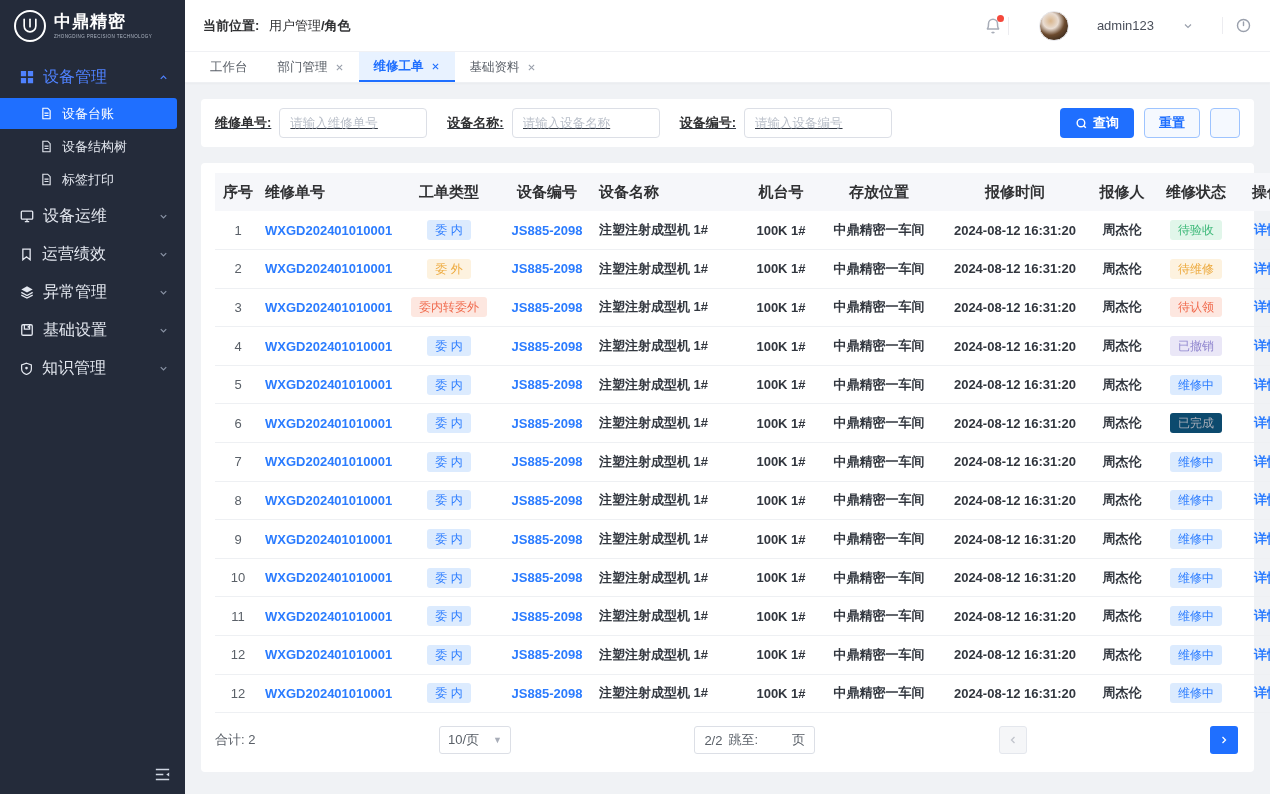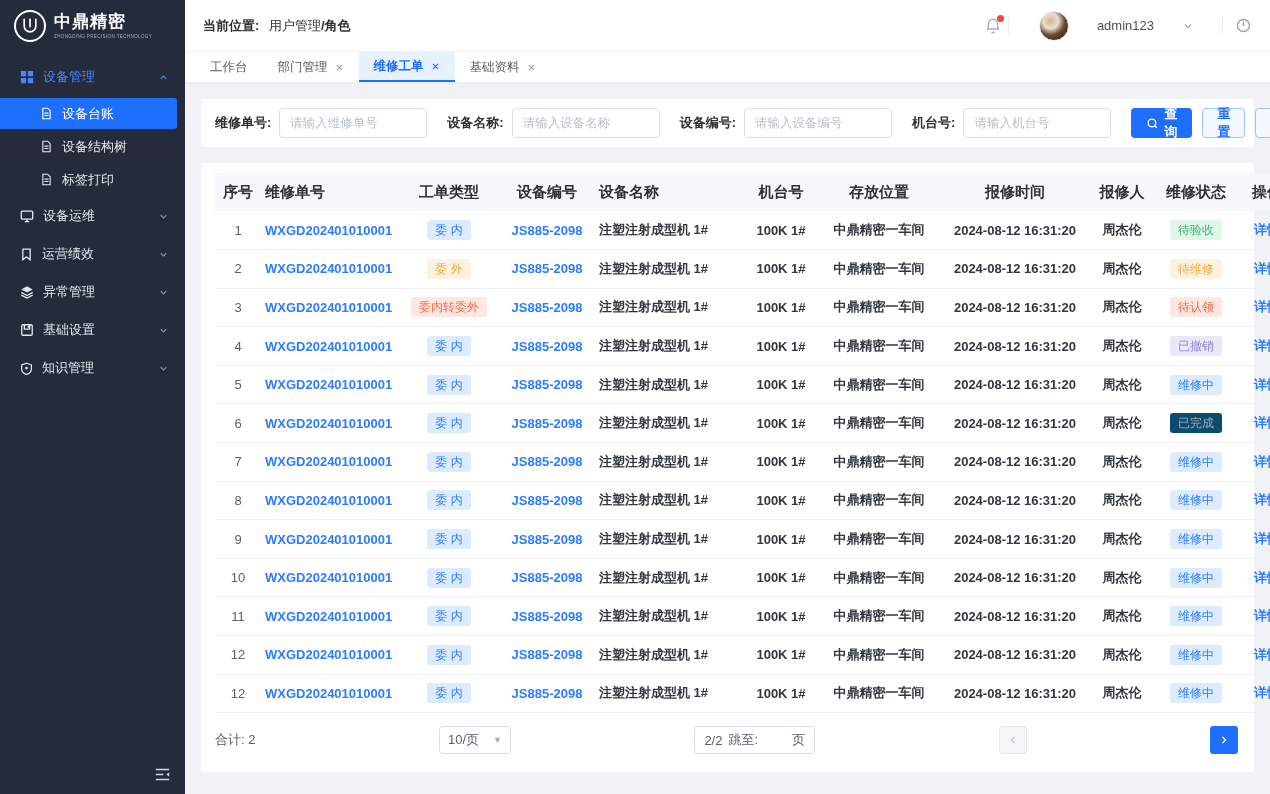--- a/index.html
+++ b/index.html
@@ -8,21 +8,21 @@
   .app { display:flex; width:1270px; height:794px; }
 
   
   .sidebar { width:185px; background:#242b3a; color:#dde2ea; display:flex; flex-direction:column; flex-shrink:0; }
   .logo { display:flex; align-items:center; gap:8px; padding:10px 14px; height:52px; }
   .logo-mark { width:32px; height:32px; border:2px solid #fff; border-radius:50%; display:flex; align-items:center; justify-content:center; color:#fff; flex-shrink:0; }
   .logo-title { font-size:17px; font-weight:bold; color:#fff; letter-spacing:1px; line-height:1.1; }
   .logo-sub { font-size:4.5px; color:#aeb6c4; letter-spacing:.4px; margin-top:2px; white-space:nowrap; }
   .menu { flex:1; padding-top:6px; overflow:hidden; }
   .menu-group-header { display:flex; align-items:center; gap:9px; height:38px; padding:0 16px 0 20px; cursor:pointer; color:#e3e7ef; }
-  .menu-group-header .mi-label { flex:1; font-size:13px; }
+  .menu-group-header .mi-label { flex:1; font-size:16px; }
   .menu-group-header.expanded { color:#4f82ff; }
   .menu-chevron { color:#8a93a5; display:flex; }
   .menu-group-header.expanded .menu-chevron { color:#4f82ff; }
   .submenu-item { display:flex; align-items:center; gap:9px; height:31px; padding:0 16px 0 40px; cursor:pointer; color:#e3e7ef; margin:2px 8px 2px 0; border-radius:0 3px 3px 0; }
   .submenu-item.active { background:#1f6fff; color:#fff; }
   .micon { display:flex; align-items:center; color:currentColor; flex-shrink:0; }
   .sidebar-footer { height:40px; display:flex; align-items:center; justify-content:flex-end; padding:0 14px; }
   .collapse-btn { color:#cfd6e2; cursor:pointer; display:flex; }
 
   
@@ -280,36 +280,32 @@
             <svg width="9" height="9" viewBox="0 0 24 24" fill="none" stroke="currentColor" stroke-width="3">
               <path d="M5 5l14 14M19 5 5 19"></path>
             </svg>
           </span>
         </div>
       </div>
 
     <div class="content">
 
       <div class="search-card">
-        <span id="searchFields" style="display:flex;">
+        <span id="searchFields" style="display:flex;text-decoration:underline;">
             <span class="sfield">
               <label>维修单号:</label>
               <input placeholder="请输入维修单号" style="">
             </span>
             <span class="sfield">
               <label>设备名称:</label>
               <input placeholder="请输入设备名称" style="">
             </span>
             <span class="sfield">
               <label>设备编号:</label>
               <input placeholder="请输入设备编号" style="">
-            </span>
-            <span class="sfield">
-              <label>机台号:</label>
-              <input placeholder="请输入机台号" style="">
             </span>
           </span>
         <div class="search-actions">
           <button class="btn btn-primary">
             <span class="micon">
               <svg width="13" height="13" viewBox="0 0 24 24" fill="none" stroke="#fff" stroke-width="2.6">
                   <circle cx="11" cy="11" r="7"></circle>
                   <path d="m20 20-4-4"></path>
                 </svg>
             </span>

